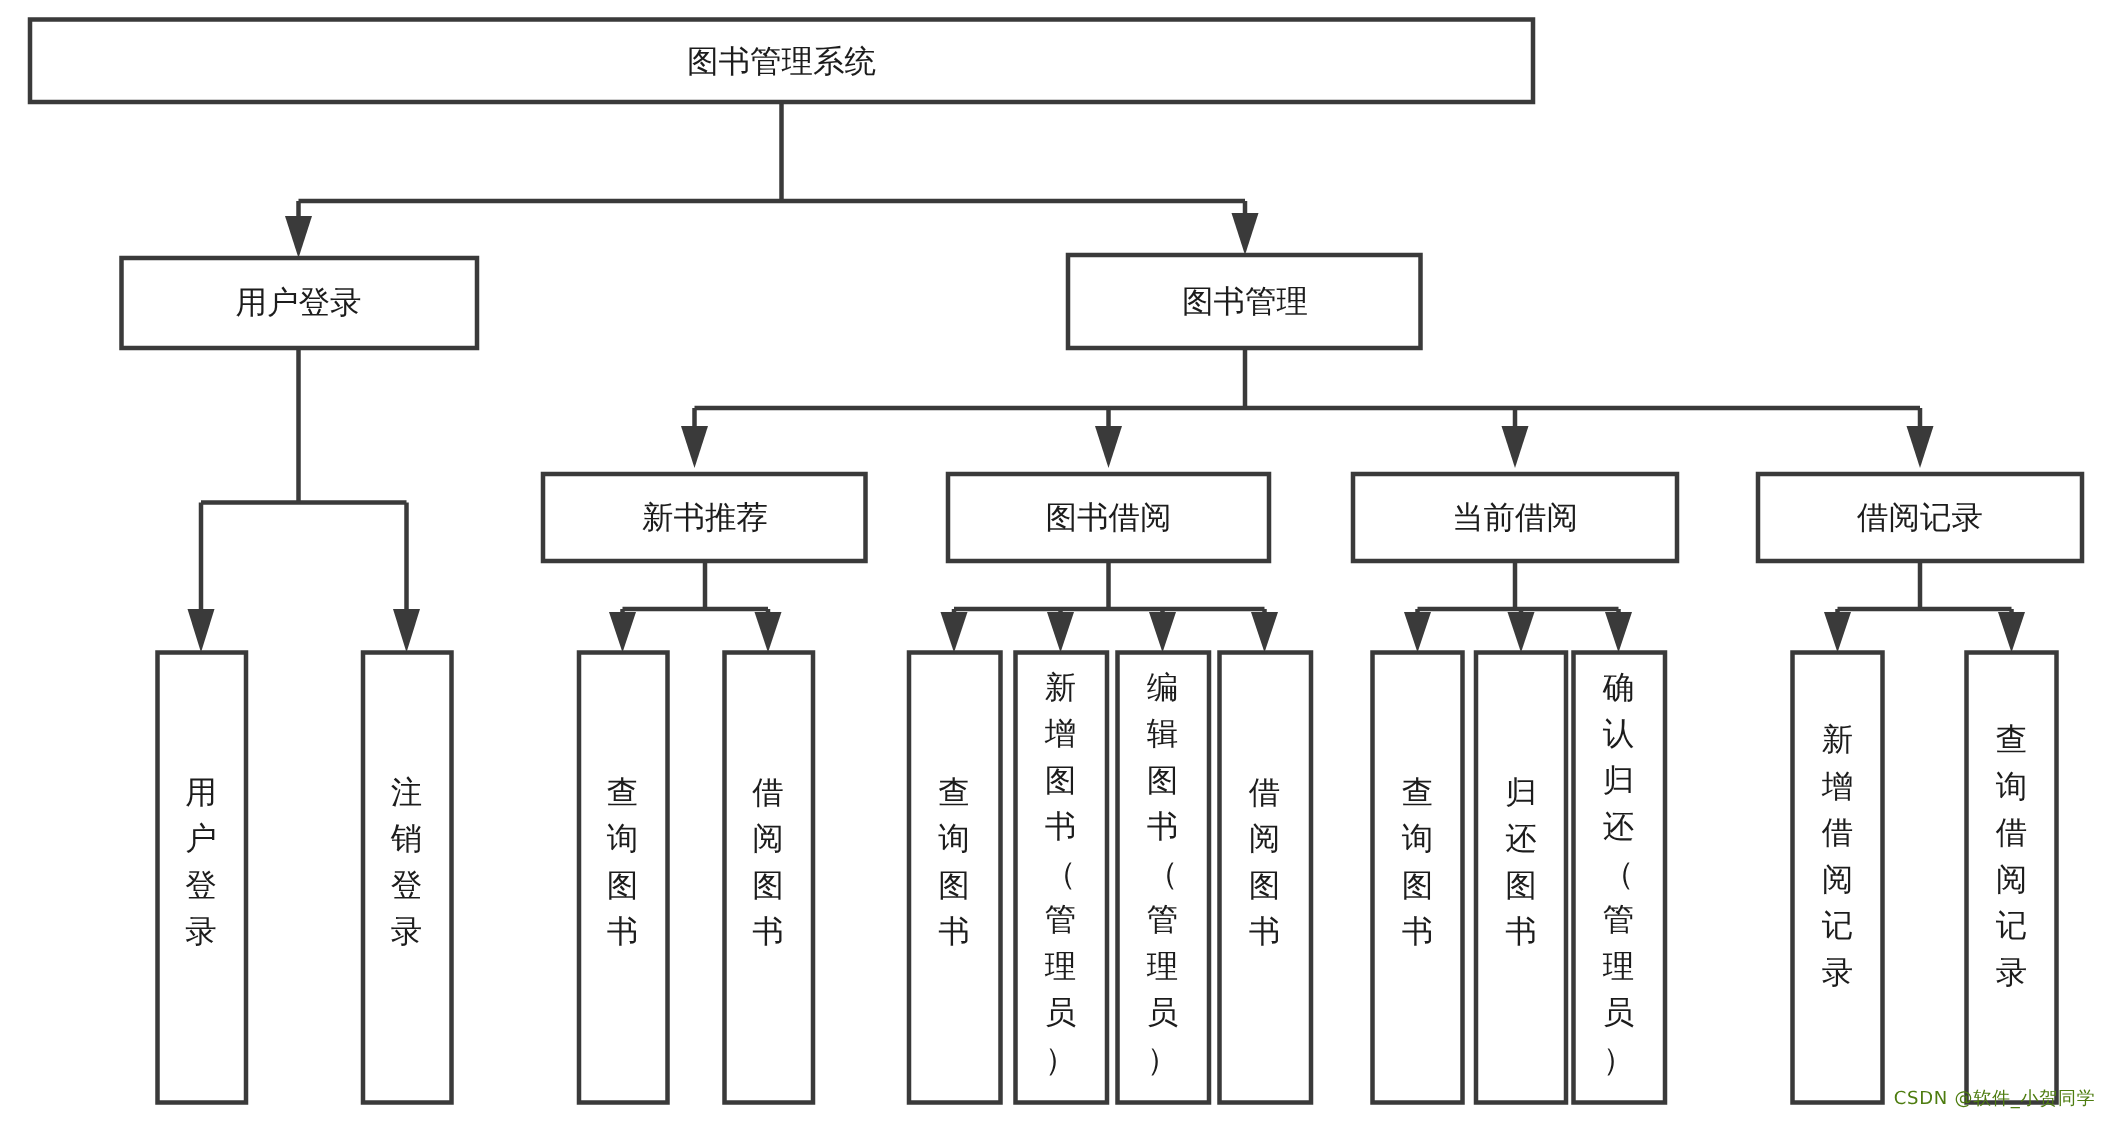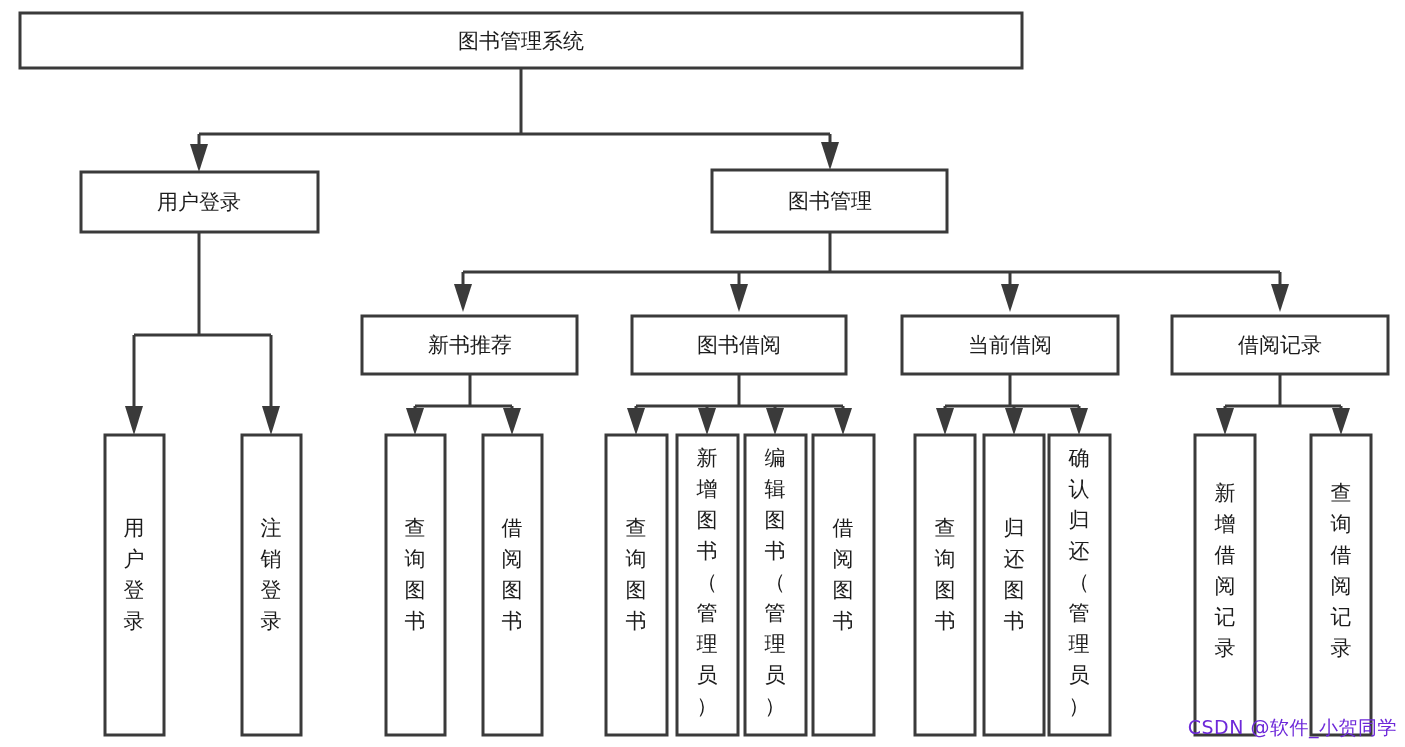--- a/index.html
+++ b/index.html
@@ -51,22 +51,22 @@
     font-family: "DejaVu Sans", "Liberation Sans", sans-serif;
     font-size: 21px;
     fill: #1c1c1c;
     text-anchor: middle;
   }
   .watermark {
     position: absolute;
     right: 8px;
     bottom: 6px;
     font-family: "DejaVu Sans", "Liberation Sans", sans-serif;
-    font-size: 19px;
-    color: #6d28d9;
+    font-size: 12px;
+    color: #4d7c0f;
     white-space: nowrap;
     letter-spacing: 0.5px;
     user-select: none;
   }
 </style>
 </head>
 <body>
 
 <div id="diagram-root">
 

